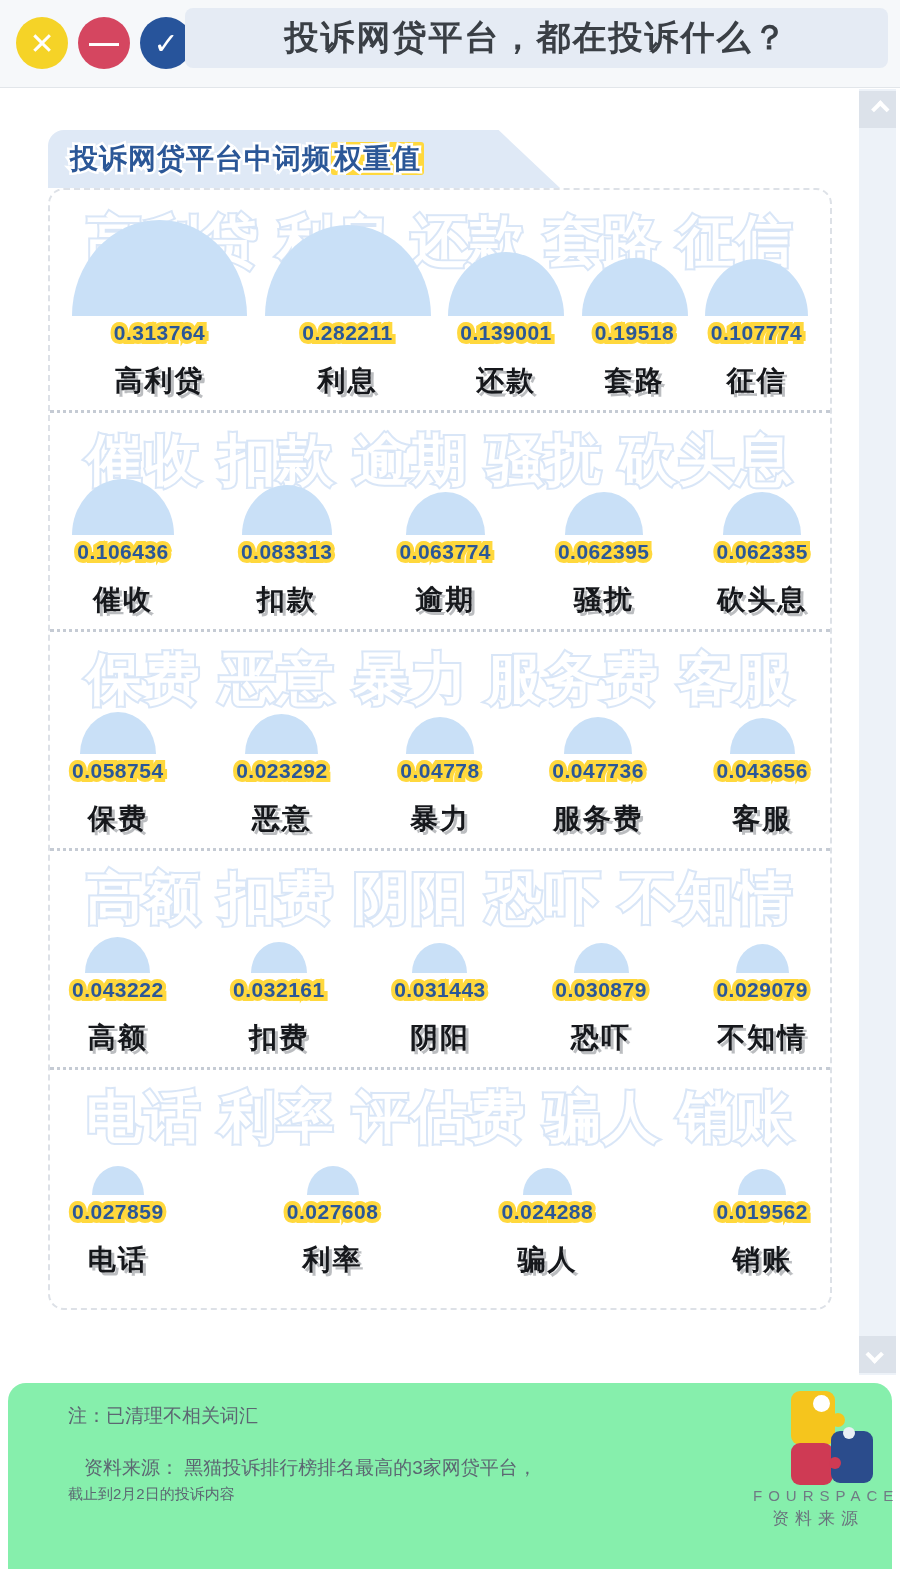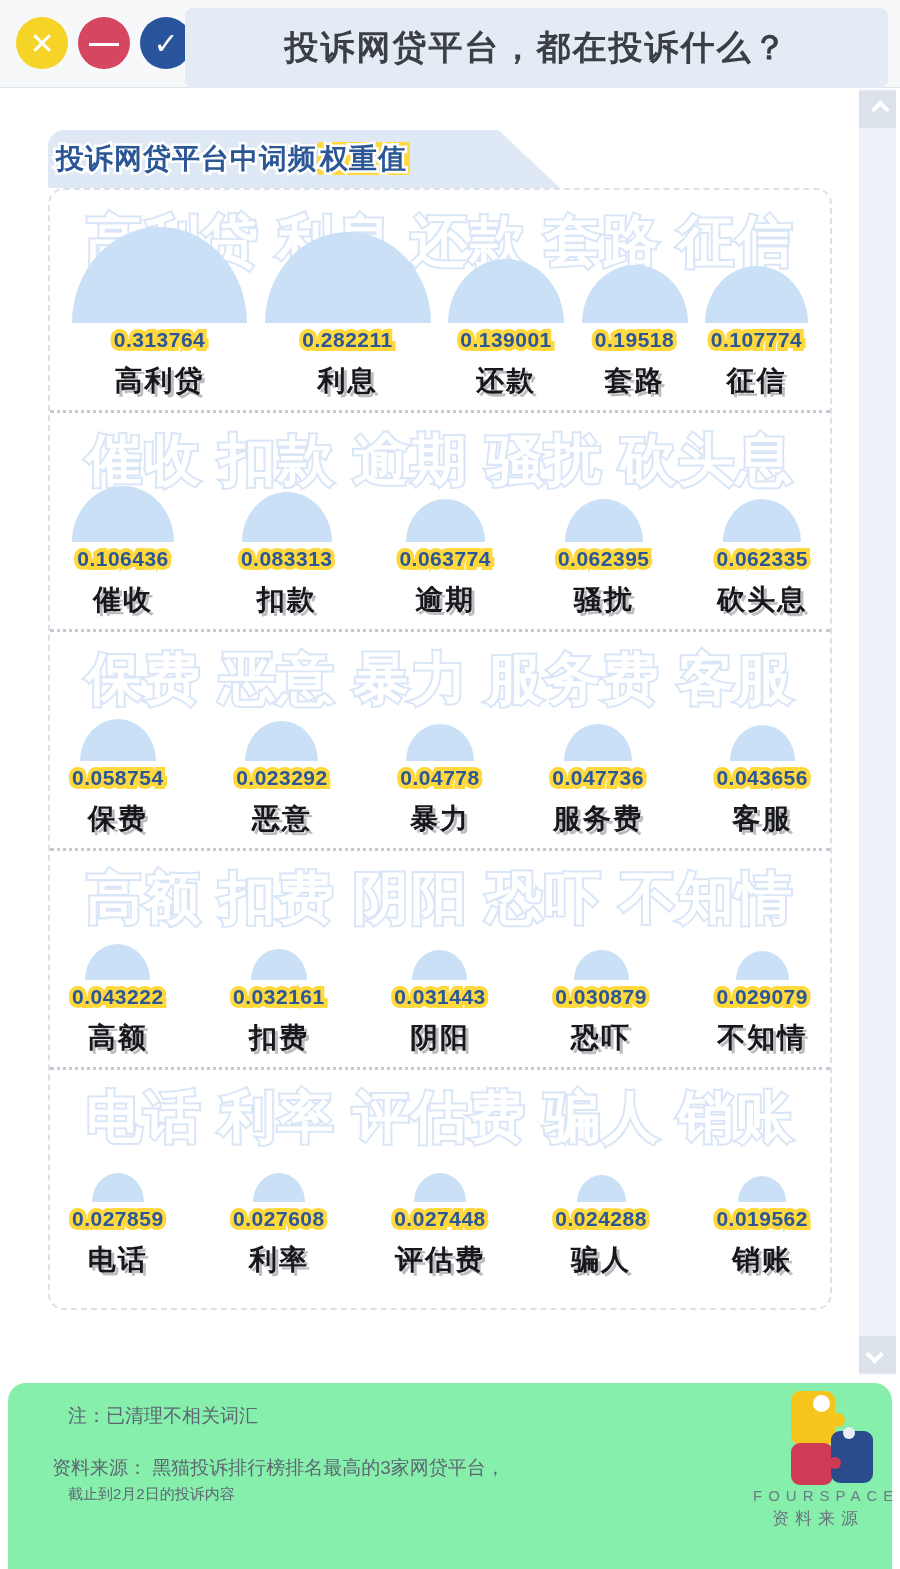--- a/index.html
+++ b/index.html
@@ -9,69 +9,69 @@
 
   
   .topbar { position:absolute; left:0; top:0; width:900px; height:88px;
             background:#f6f8fa; border-bottom:1px solid #e2e6ea; }
   .controls { position:absolute; left:16px; top:17px; display:flex; gap:10px; }
   .ctl { width:52px; height:52px; border-radius:50%; display:flex; align-items:center;
          justify-content:center; color:#fff; font-size:30px; font-weight:900; cursor:pointer; }
   .ctl.c0 { background:#f5d327; }
   .ctl.c1 { background:#d54660; }
   .ctl.c2 { background:#27549b; }
-  .title-badge { position:absolute; left:185px; top:8px; width:703px; height:80px;
+  .title-badge { position:absolute; left:185px; top:8px; width:703px; height:60px;
                  background:#e5ebf4; border-radius:8px; display:flex; align-items:center;
                  justify-content:center; }
   .title-badge span { font-size:34px; font-weight:900; color:#3a3f45; letter-spacing:2px; }
 
   
   .scrollbar { position:absolute; right:4px; top:89px; width:37px; height:1286px;
                background:#edf2f8; }
   .scroll-btn { position:absolute; left:0; width:37px; height:37px; background:#dce2ea;
                 display:flex; align-items:center; justify-content:center; cursor:pointer; }
   .scroll-btn.up   { top:2px; }
   .scroll-btn.down { bottom:2px; }
   .chev { width:13px; height:13px; border-top:4px solid #ffffff; border-right:4px solid #ffffff; }
   .chev.up   { transform:rotate(-45deg) translate(2px,2px); }
   .chev.down { transform:rotate(135deg) translate(2px,2px); }
 
   
   .banner { position:absolute; left:48px; top:130px; width:512px; height:58px;
             background:#dfe9f6; border-radius:16px 4px 0 0;
             clip-path:polygon(0 0, 88% 0, 100% 100%, 0 100%);
-            display:flex; align-items:center; padding-left:8px; }
+            display:flex; align-items:center; padding-left:22px; }
   .banner .t { font-size:28px; font-weight:900; color:#2b5797;
                -webkit-text-stroke:5px #ffffff; paint-order:stroke fill; letter-spacing:1px; }
   .banner .hl { background:#ffd83d; padding:1px 3px; border-radius:3px; }
 
   
   .panel { position:absolute; left:48px; top:188px; width:784px; height:1122px;
            background:#ffffff; border:2px dashed #dde1e7; border-radius:16px;
            padding:4px 0 0 0; overflow:hidden; }
   .row { position:relative; height:219px; border-bottom:3px dotted #c5cbd4; }
   .row:last-child { border-bottom:none; }
   .watermark { position:absolute; top:10px; left:0; right:0; text-align:center;
                font-size:56px; font-weight:900; white-space:nowrap; color:#ffffff;
                -webkit-text-stroke:4px #d9e6f7; paint-order:stroke fill; letter-spacing:2px; }
   .cells { position:absolute; left:22px; right:22px; bottom:10px; display:flex;
            justify-content:space-between; align-items:flex-end; }
   .cell { display:flex; flex-direction:column; align-items:center; }
   .dome { background:#c9e0f7; border-radius:50% 50% 0 0 / 100% 100% 0 0; }
   .val { margin-top:5px; font-size:21px; font-weight:900; color:#2b5797;
          -webkit-text-stroke:8px #ffd83d; paint-order:stroke fill; letter-spacing:0.5px; }
-  .word { margin-top:10px; font-size:28px; font-weight:900; color:#16181c;
+  .word { margin-top:17px; font-size:28px; font-weight:900; color:#16181c;
           -webkit-text-stroke:8px #ffffff; paint-order:stroke fill;
           text-shadow:3px 3px 0 rgba(60,65,75,0.35); letter-spacing:2px; }
 
   
   .footer { position:absolute; left:8px; top:1383px; width:884px; height:186px;
             background:#86efac; border-radius:18px 18px 0 0; }
   .f-note { position:absolute; left:60px; top:20px; font-size:19px; color:#5c6772; }
-  .f-src1 { position:absolute; left:44px; top:72px; font-size:19px; color:#5c6772; }
+  .f-src1 { position:absolute; left:76px; top:72px; font-size:19px; color:#5c6772; }
   .f-src2 { position:absolute; left:60px; top:102px; font-size:15px; color:#5c6772; }
 
   .logo { position:absolute; left:745px; top:8px; width:130px; height:130px; }
   .logo-icon { position:absolute; left:18px; top:0; width:100px; height:94px; }
   .pz { position:absolute; border-radius:9px; }
   .pz.y { left:20px; top:0;    width:44px; height:54px; background:#f5c51d; }
   .pz.r { left:20px; top:52px; width:42px; height:42px; background:#cf3a54; }
   .pz.b { left:60px; top:40px; width:42px; height:52px; background:#2b4c8c; }
   .nub { position:absolute; border-radius:50%; }
   .nub.eye   { left:42px; top:4px;  width:17px; height:17px; background:#ffffff; }
@@ -237,25 +237,20 @@
             <div class="dome" style="width: 52px; height: 29px;"></div>
             <div class="val">0.027859</div>
             <div class="word">电话</div>
           </div>
           <div class="cell">
             <div class="dome" style="width: 52px; height: 29px;"></div>
             <div class="val">0.027608</div>
             <div class="word">利率</div>
           </div>
           <div class="cell">
-            <div class="dome" style="width: 52px; height: 29px;"></div>
-            <div class="val">0.027448</div>
-            <div class="word">评估费</div>
-          </div>
-          <div class="cell">
             <div class="dome" style="width: 49px; height: 27px;"></div>
             <div class="val">0.024288</div>
             <div class="word">骗人</div>
           </div>
           <div class="cell">
             <div class="dome" style="width: 48px; height: 26px;"></div>
             <div class="val">0.019562</div>
             <div class="word">销账</div>
           </div>
         </div>

